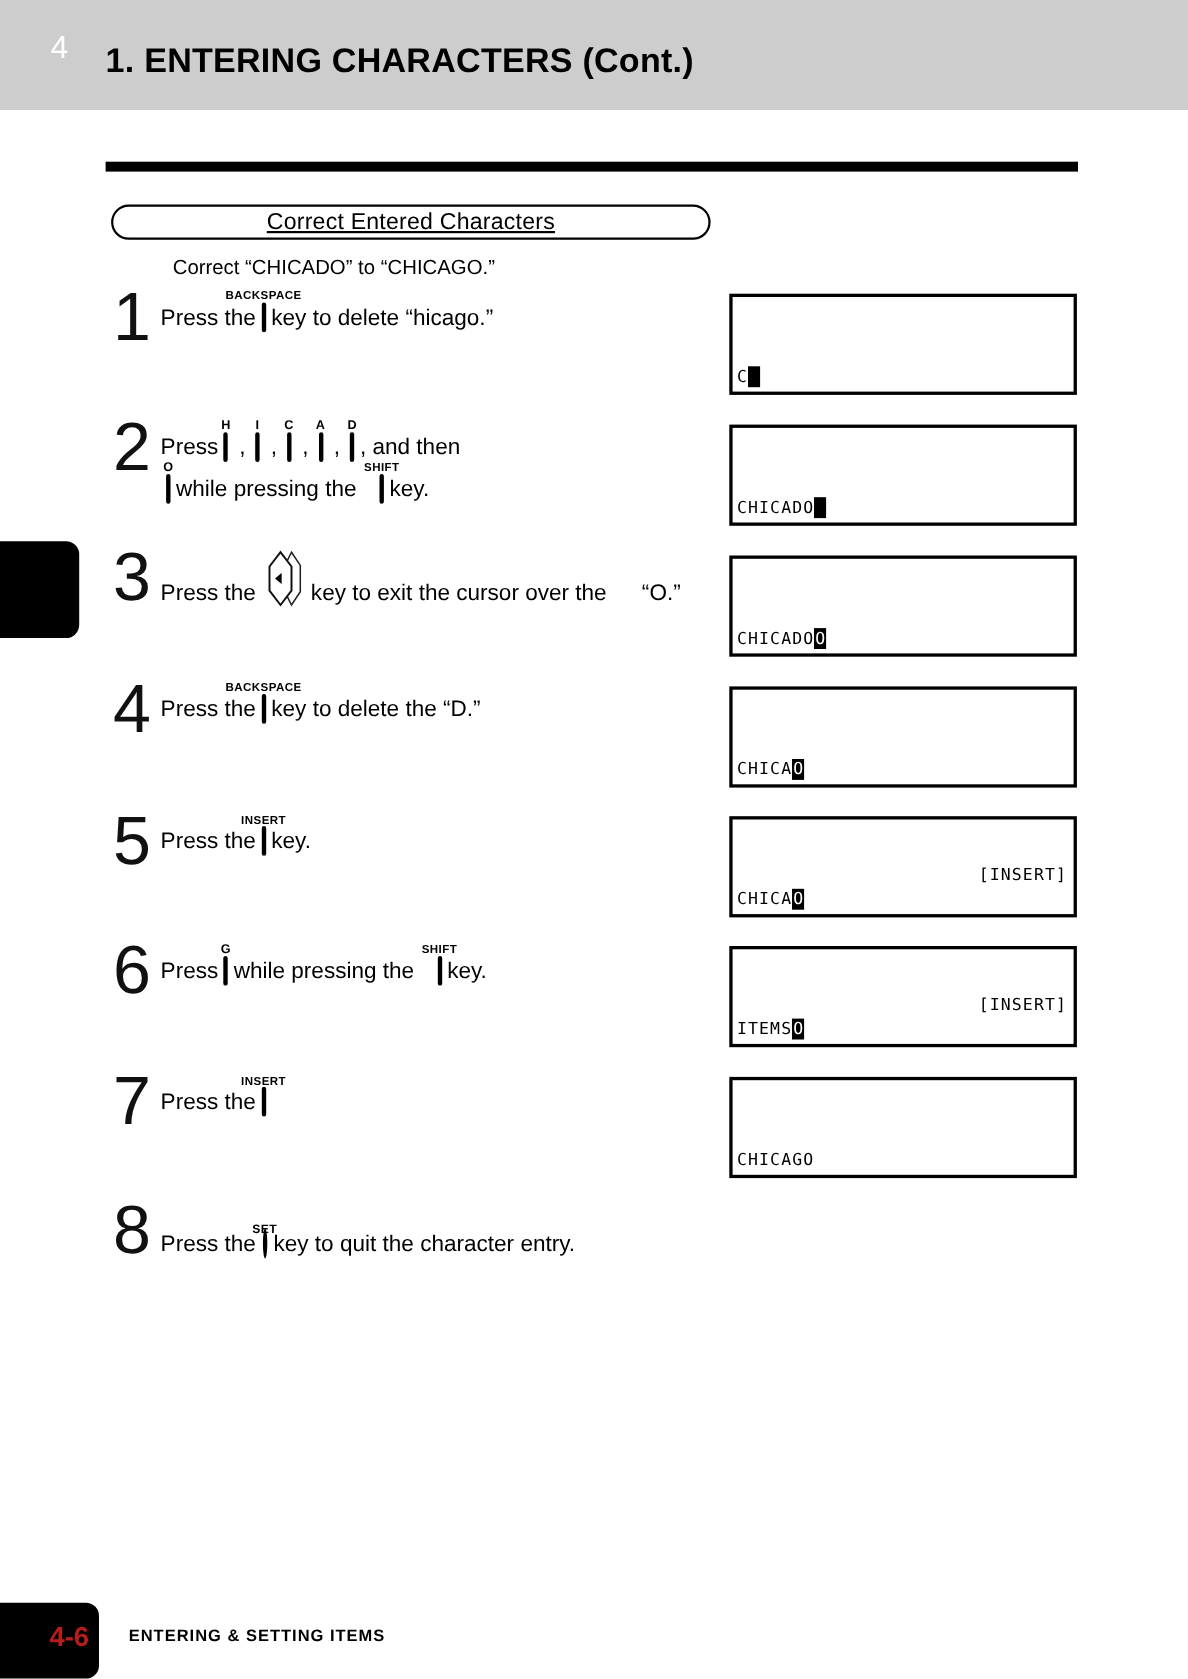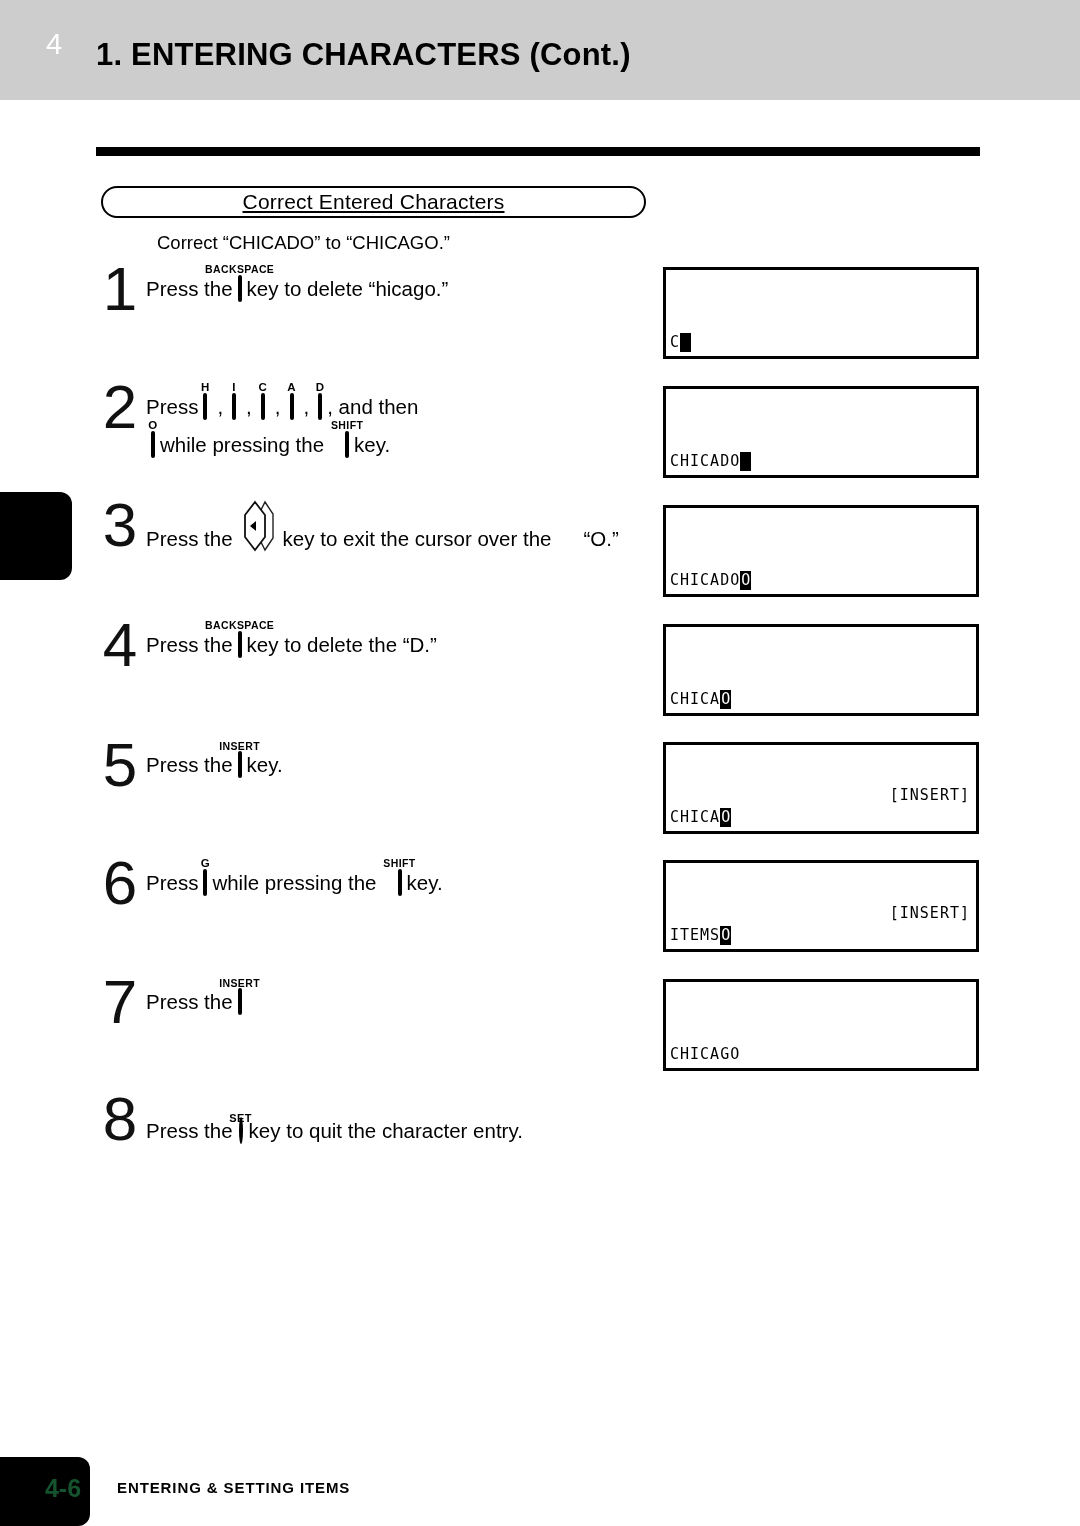--- a/index.html
+++ b/index.html
@@ -245,21 +245,21 @@
     left: -18px; top: 1457px;
     width: 108px; height: 69px;
     background: #000;
     border-radius: 12px;
   }
   .footer-pagenum {
     position: absolute;
     left: 18px; top: 1457px;
     width: 90px; height: 62px;
     display: flex; align-items: center; justify-content: center;
-    color: #14532d;
+    color: #b91c1c;
     font-size: 25px;
     font-weight: bold;
   }
   .footer-label {
     position: absolute;
     left: 117px; top: 1479px;
     font-size: 15px;
     font-weight: bold;
     letter-spacing: 0.9px;
   }

